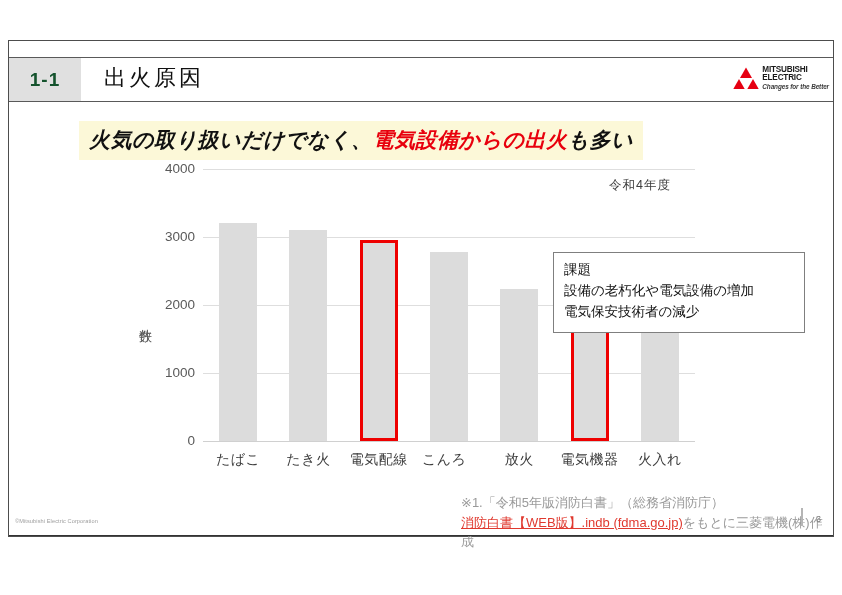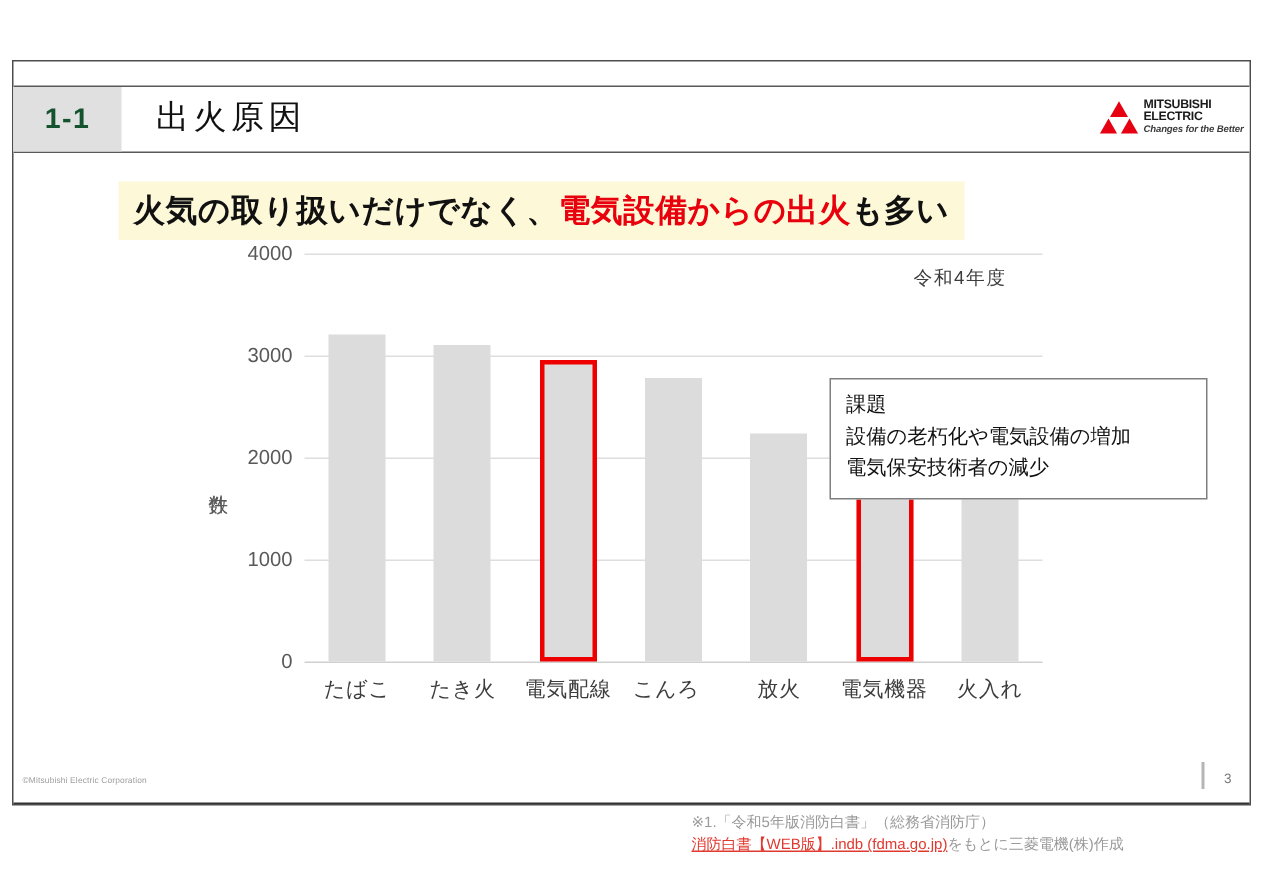--- a/index.html
+++ b/index.html
@@ -104,20 +104,21 @@
     position: absolute;
     left: 70px;
     top: 80px;
     background: #fcf8d8;
     padding: 5px 10px 6px 10px;
     font-size: 21px;
     font-weight: bold;
     color: #111111;
     letter-spacing: 0.5px;
     white-space: nowrap;
+    font-style: italic;
   }
   .message .red { color: #e8000d; }
 
   
   #chart {
     position: absolute;
     left: 130px;
     top: 128px;
     width: 560px;
     height: 310px;
@@ -201,24 +202,23 @@
     color: #111111;
     line-height: 1.55;
     white-space: nowrap;
   }
 
   
   .footnote {
     position: absolute;
     left: 452px;
     top: 452px;
-    font-size: 10px;
+    font-size: 13px;
     color: #9a9a9a;
     line-height: 1.5;
-    margin-top: 48px;
   }
   .footnote .link {
     color: #e0392f;
     text-decoration: underline;
   }
 
   
   .footer-rule {
     position: absolute;
     left: 0px;

